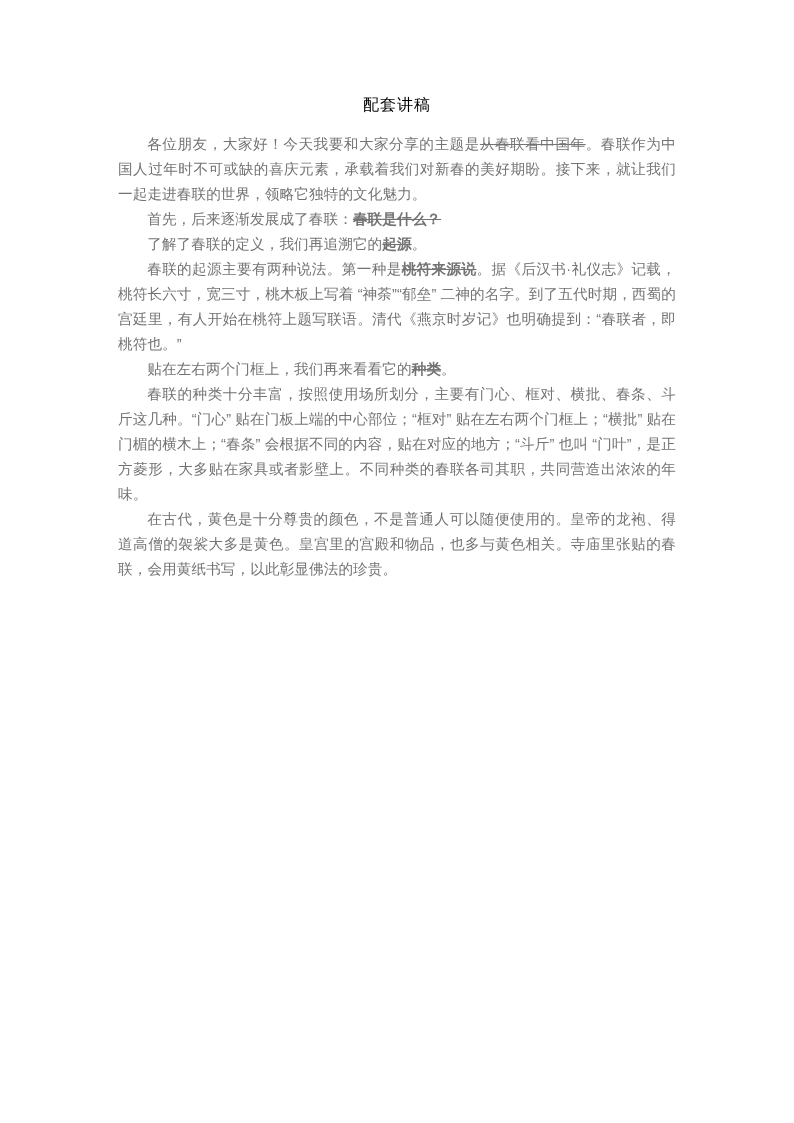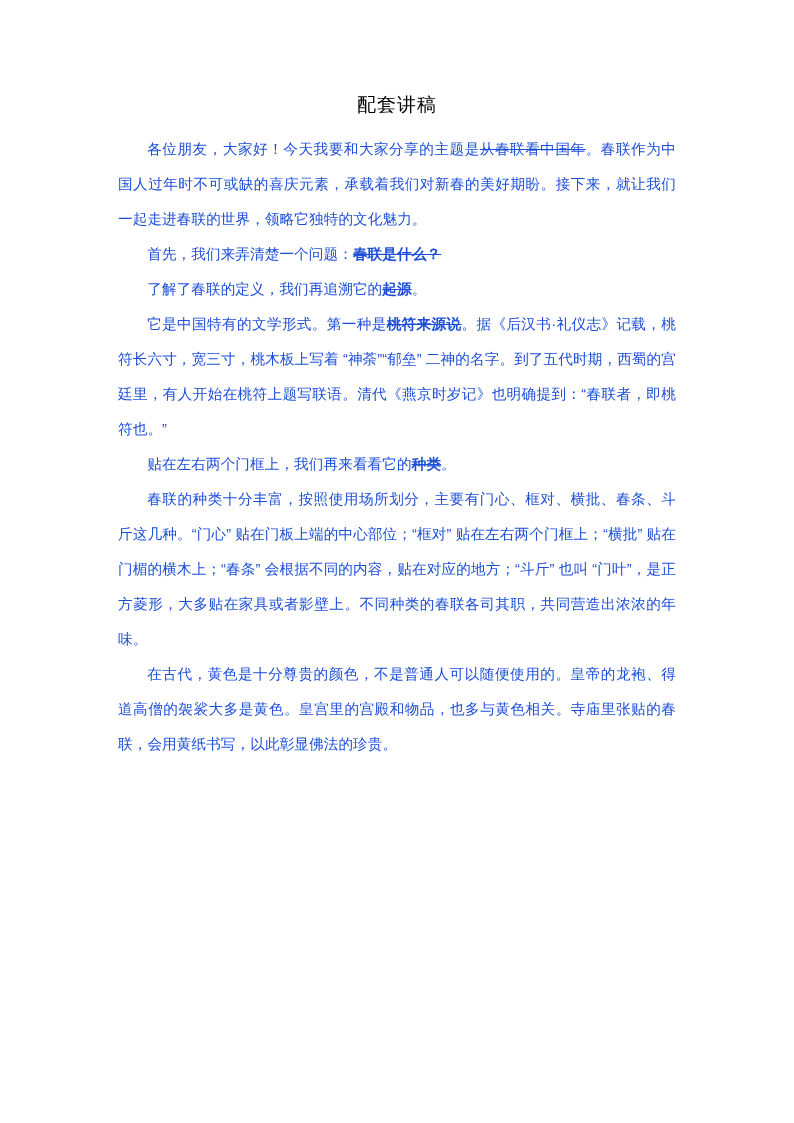--- a/index.html
+++ b/index.html
@@ -22,58 +22,58 @@
     box-sizing: border-box;
   }
   .content {
     position: absolute;
     left: 118px;
     top: 88px;
     width: 558px;
   }
   .doc-title {
     font-family: "Liberation Serif", "DejaVu Serif", serif;
-    font-size: 19px;
+    font-size: 16px;
     line-height: 34px;
     text-align: center;
     letter-spacing: 1px;
     margin: 0 0 10px 0;
     font-weight: normal;
     color: #000;
   }
   .para {
     font-size: 14.6px;
-    line-height: 35px;
+    line-height: 25px;
     margin: 0;
     text-align: justify;
     text-justify: inter-ideograph;
     text-indent: 2em;
     letter-spacing: 0.1px;
-    color: #1d4ed8;
+    color: #737373;
     word-break: break-all;
   }
   .strike {
     text-decoration: line-through;
     text-decoration-thickness: 1px;
   }
   .bold-strike {
     font-weight: bold;
     text-decoration: line-through;
     text-decoration-thickness: 1px;
   }
 </style>
 </head>
 <body>
 
 <div class="page">
   <div class="content">
     <h1 class="doc-title">配套讲稿</h1>
     <div id="paragraph-container">
         <p class="para"><span>各位朋友，大家好！今天我要和大家分享的主题是</span><span class="strike">从春联看中国年</span><span>。春联作为中国人过年时不可或缺的喜庆元素，承载着我们对新春的美好期盼。接下来，就让我们一起走进春联的世界，领略它独特的文化魅力。</span></p>
-        <p class="para"><span>首先，我们来弄清楚一个问题：</span><span class="bold-strike">春联是什么？</span></p>
+        <p class="para"><span>首先，后来逐渐发展成了春联：</span><span class="bold-strike">春联是什么？</span></p>
         <p class="para"><span>了解了春联的定义，我们再追溯它的</span><span class="bold-strike">起源</span><span>。</span></p>
-        <p class="para"><span>它是中国特有的文学形式。第一种是</span><span class="bold-strike">桃符来源说</span><span>。据《后汉书·礼仪志》记载，桃符长六寸，宽三寸，桃木板上写着 “神荼”“郁垒” 二神的名字。到了五代时期，西蜀的宫廷里，有人开始在桃符上题写联语。清代《燕京时岁记》也明确提到：“春联者，即桃符也。”</span></p>
+        <p class="para"><span>春联的起源主要有两种说法。第一种是</span><span class="bold-strike">桃符来源说</span><span>。据《后汉书·礼仪志》记载，桃符长六寸，宽三寸，桃木板上写着 “神荼”“郁垒” 二神的名字。到了五代时期，西蜀的宫廷里，有人开始在桃符上题写联语。清代《燕京时岁记》也明确提到：“春联者，即桃符也。”</span></p>
         <p class="para"><span>贴在左右两个门框上，我们再来看看它的</span><span class="bold-strike">种类</span><span>。</span></p>
         <p class="para"><span>春联的种类十分丰富，按照使用场所划分，主要有门心、框对、横批、春条、斗斤这几种。“门心” 贴在门板上端的中心部位；“框对” 贴在左右两个门框上；“横批” 贴在门楣的横木上；“春条” 会根据不同的内容，贴在对应的地方；“斗斤” 也叫 “门叶”，是正方菱形，大多贴在家具或者影壁上。不同种类的春联各司其职，共同营造出浓浓的年味。</span></p>
         <p class="para"><span>在古代，黄色是十分尊贵的颜色，不是普通人可以随便使用的。皇帝的龙袍、得道高僧的袈裟大多是黄色。皇宫里的宫殿和物品，也多与黄色相关。寺庙里张贴的春联，会用黄纸书写，以此彰显佛法的珍贵。</span></p>
       </div>
   </div>
 </div>
 
 </body></html>

